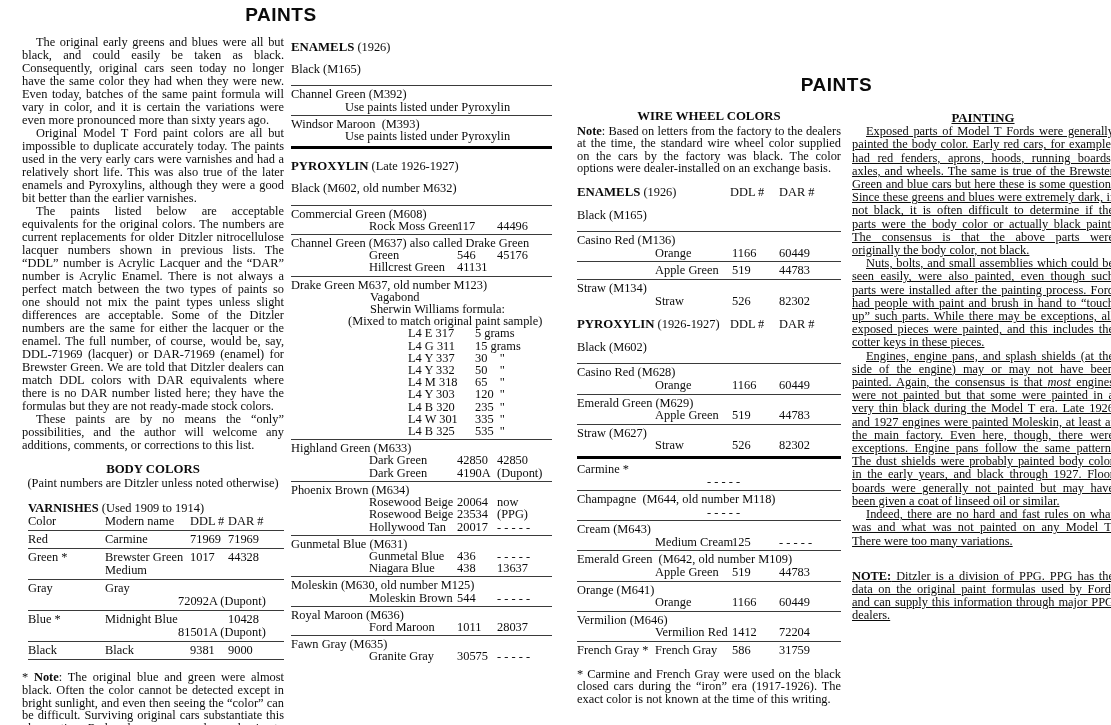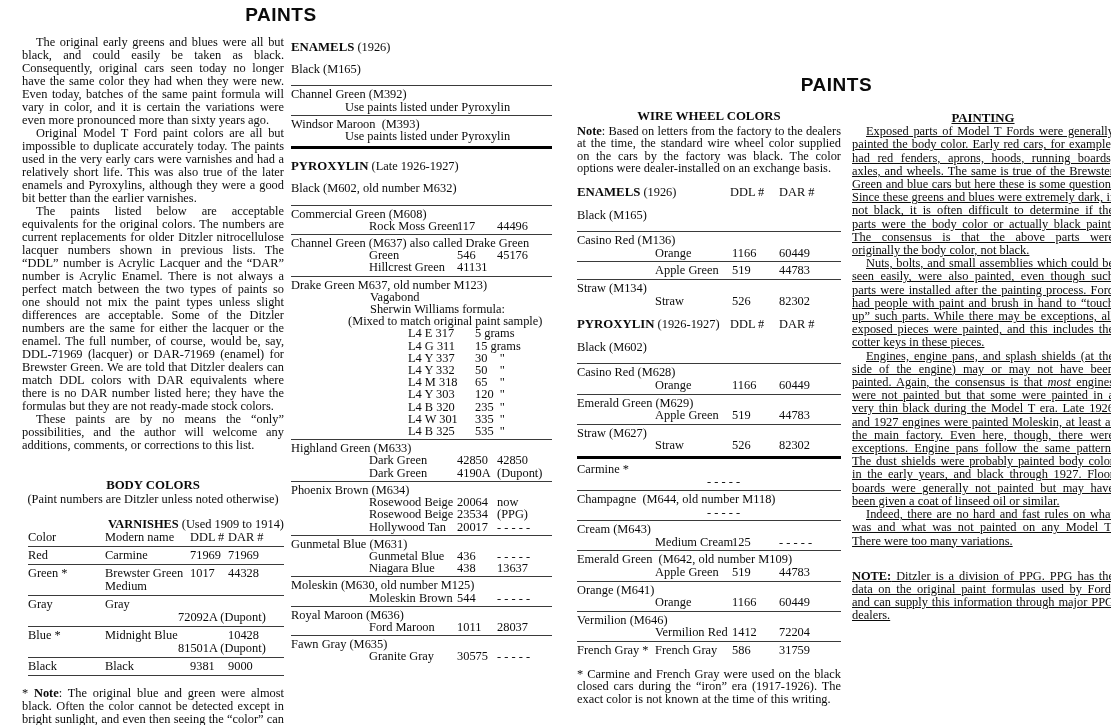--- a/index.html
+++ b/index.html
@@ -11,27 +11,27 @@
   #title-right{left:562px;top:74px;width:549px;}
   .col{position:absolute;font-size:12.4px;line-height:13px;}
   #colA{left:22px;top:36px;width:262px;}
   #colB{left:291px;top:37px;width:261px;line-height:12.2px;}
   #colC{left:577px;top:110px;width:264px;line-height:12.6px;}
   #colD{left:852px;top:112px;width:262px;line-height:13.2px;text-decoration:underline;}
   .para{text-align:justify;text-indent:14px;margin:0;}
   .para.noindent{text-indent:0;}
   .b{font-weight:bold;}
   .i{font-style:italic;}
-  .center-head{font-weight:bold;font-size:12.8px;text-align:center;margin-top:27px;}
+  .center-head{font-weight:bold;font-size:12.8px;text-align:center;margin-top:11px;}
   .center-sub{text-align:center;margin-top:1px;}
   .rule{border-top:1px solid #3a3a3a;margin:2px 0;}
   .rule-thick{border-top:3px solid #000;margin:4px 0;}
   
   .vtable{margin-top:9px;padding-left:6px;white-space:nowrap;}
-  .vlabel{margin-top:12px;text-align:right;}
+  .vlabel{margin-top:12px;}
   .vrow{display:flex;}
   .vc1{width:77px;}
   .vc2{width:85px;}
   .vc3{width:38px;}
   .vc4{flex:1;}
   .vline2{padding-left:0;}
   .footnote{text-align:justify;margin-top:11px;line-height:12.8px;}
   
   .sec{margin-top:4px;}
   .sec-head{display:flex;margin-bottom:10px;white-space:nowrap;}

